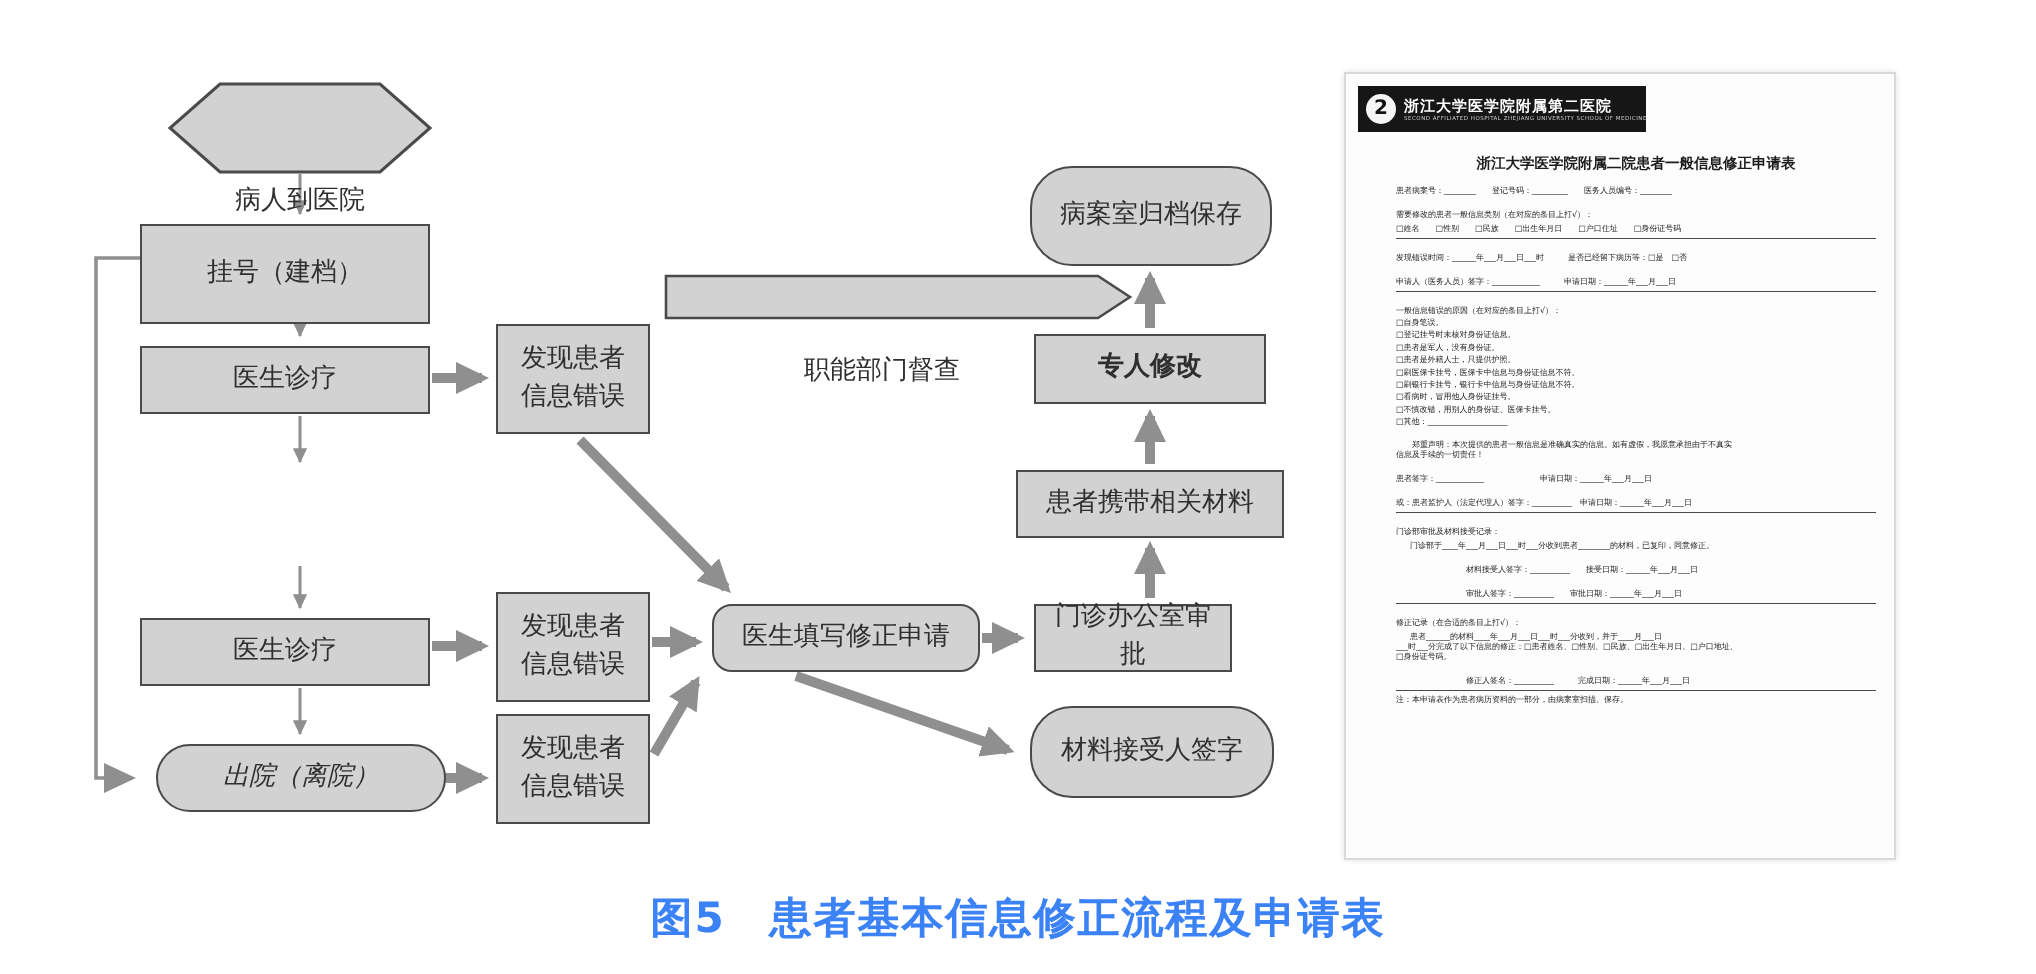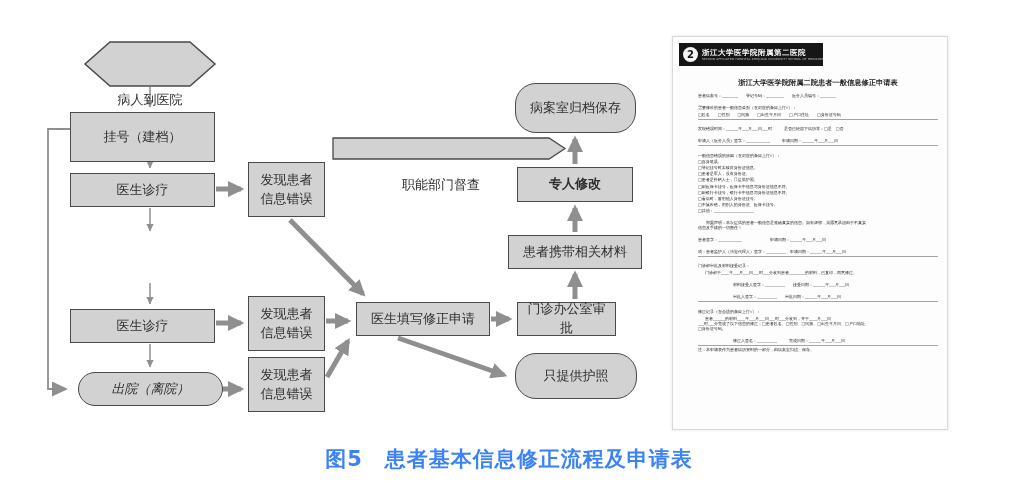--- a/index.html
+++ b/index.html
@@ -116,31 +116,31 @@
   <div class="node" style="left:70px; top:309px; width:145px; height:34px;">医生诊疗</div>
 
   <div class="node rounded" style="left:78px; top:372px; width:145px; height:34px;font-style:italic;">出院（离院）</div>
 
   <div class="node" style="left:248px; top:162px; width:77px; height:55px;">发现患者信息错误</div>
 
   <div class="node" style="left:248px; top:296px; width:77px; height:55px;">发现患者信息错误</div>
 
   <div class="node" style="left:248px; top:357px; width:77px; height:55px;">发现患者信息错误</div>
 
-  <div class="node" style="left:356px; top:302px; width:134px; height:34px;">医生填写修正申请</div>
+  <div class="node" style="left:356px; top:302px; width:134px; height:34px;border-radius:10px;">医生填写修正申请</div>
 
   <div class="node" style="left:517px; top:302px; width:99px; height:34px;">门诊办公室审批</div>
 
   <div class="node" style="left:508px; top:235px; width:134px; height:33px;">患者携带相关材料</div>
 
   <div class="node" style="left:517px; top:167px; width:116px; height:35px;font-weight:bold;">专人修改</div>
 
   <div class="node bigrounded" style="left:515px; top:83px; width:121px; height:50px;">病案室归档保存</div>
 
-  <div class="node bigrounded" style="left:515px; top:353px; width:122px; height:46px;">只提供护照</div>
+  <div class="node bigrounded" style="left:515px; top:353px; width:122px; height:46px;">材料接受人签字</div>
 
   <div class="shape-label" style="left:333px; top:138px; width:216px; height:21px; font-size:13px;">职能部门督查</div>
 
   <div class="form-page">
 
     <div class="form-banner">
       <div class="form-logo">2</div>
       <div class="banner-textwrap">
         <div class="banner-name">浙江大学医学院附属第二医院</div>
         <div class="banner-sub">SECOND AFFILIATED HOSPITAL ZHEJIANG UNIVERSITY SCHOOL OF MEDICINE</div>

